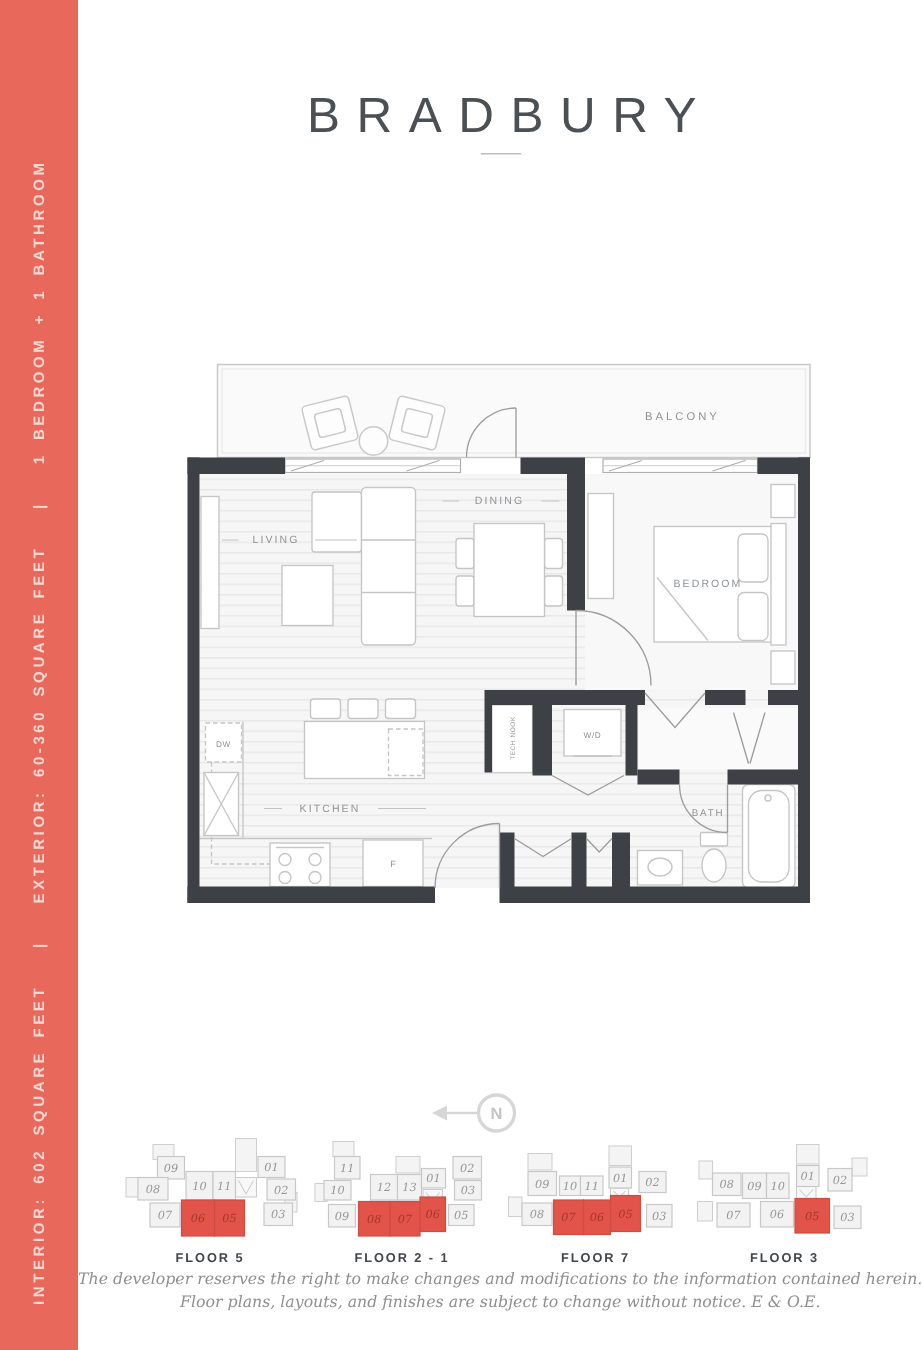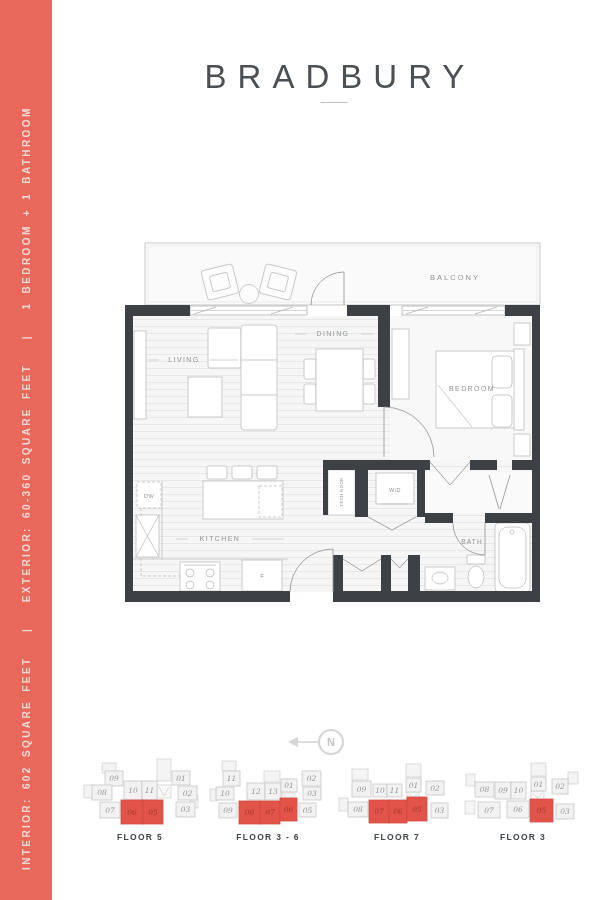--- a/index.html
+++ b/index.html
@@ -261,21 +261,21 @@
           <rect x="11" y="46" width="18" height="15" fill="#f2f2f2" stroke="#c8c8c8" stroke-width="0.8"></rect>
           <text x="20" y="56.3" text-anchor="middle" font-family="DejaVu Serif, serif" font-style="italic" font-size="7.5" fill="#979797">09</text>
           <rect x="31" y="44" width="21" height="23" fill="#e2544a" stroke="#cf4c42" stroke-width="0.8"></rect>
           <text x="41.5" y="58.3" text-anchor="middle" font-family="DejaVu Serif, serif" font-style="italic" font-size="7.5" fill="#a6362d">08</text>
           <rect x="52" y="44" width="20" height="23" fill="#e2544a" stroke="#cf4c42" stroke-width="0.8"></rect>
           <text x="62" y="58.3" text-anchor="middle" font-family="DejaVu Serif, serif" font-style="italic" font-size="7.5" fill="#a6362d">07</text>
           <rect x="72" y="41" width="17" height="23" fill="#e2544a" stroke="#cf4c42" stroke-width="0.8"></rect>
           <text x="80.5" y="55.3" text-anchor="middle" font-family="DejaVu Serif, serif" font-style="italic" font-size="7.5" fill="#a6362d">06</text>
           <rect x="91" y="46" width="17" height="14" fill="#f2f2f2" stroke="#c8c8c8" stroke-width="0.8"></rect>
           <text x="99.5" y="55.8" text-anchor="middle" font-family="DejaVu Serif, serif" font-style="italic" font-size="7.5" fill="#979797">05</text>
-        </svg><div class="cap">FLOOR 3 - 6</div></div>
+        </svg><div class="cap">FLOOR 2 - 1</div></div>
       <div class="keyplan" style="left: 285px;"><svg width="120" height="68" viewBox="0 0 120 68">
           <rect x="69" y="7" width="15" height="13" fill="#f4f4f4" stroke="#cfcfcf" stroke-width="0.7"></rect>
           <rect x="15" y="12" width="16" height="11" fill="#f4f4f4" stroke="#cfcfcf" stroke-width="0.7"></rect>
           <rect x="2" y="41" width="9" height="13" fill="#f4f4f4" stroke="#cfcfcf" stroke-width="0.7"></rect>
           <rect x="70" y="35" width="12" height="8" fill="#f8f8f8" stroke="#cccccc" stroke-width="0.7"></rect>
           <path d="M 72 37 L 76 41 L 80 37" fill="none" stroke="#cccccc" stroke-width="0.7"></path>
           <rect x="15" y="24" width="19" height="16" fill="#f2f2f2" stroke="#c8c8c8" stroke-width="0.8"></rect>
           <text x="24.5" y="34.8" text-anchor="middle" font-family="DejaVu Serif, serif" font-style="italic" font-size="7.5" fill="#979797">09</text>
           <rect x="36" y="27" width="14" height="13" fill="#f2f2f2" stroke="#c8c8c8" stroke-width="0.8"></rect>
           <text x="43" y="36.3" text-anchor="middle" font-family="DejaVu Serif, serif" font-style="italic" font-size="7.5" fill="#979797">10</text>
@@ -317,14 +317,18 @@
           <text x="26" y="55.8" text-anchor="middle" font-family="DejaVu Serif, serif" font-style="italic" font-size="7.5" fill="#979797">07</text>
           <rect x="44" y="44" width="22" height="17" fill="#f2f2f2" stroke="#c8c8c8" stroke-width="0.8"></rect>
           <text x="55" y="55.3" text-anchor="middle" font-family="DejaVu Serif, serif" font-style="italic" font-size="7.5" fill="#979797">06</text>
           <rect x="67" y="42" width="23" height="23" fill="#e2544a" stroke="#cf4c42" stroke-width="0.8"></rect>
           <text x="78.5" y="56.3" text-anchor="middle" font-family="DejaVu Serif, serif" font-style="italic" font-size="7.5" fill="#a6362d">05</text>
           <rect x="93" y="47" width="18" height="15" fill="#f2f2f2" stroke="#c8c8c8" stroke-width="0.8"></rect>
           <text x="102" y="57.3" text-anchor="middle" font-family="DejaVu Serif, serif" font-style="italic" font-size="7.5" fill="#979797">03</text>
         </svg><div class="cap">FLOOR 3</div></div>
     </div>
 
+  <div class="disclaimer">
+    <div>The developer reserves the right to make changes and modifications to the information contained herein.</div>
+    <div>Floor plans, layouts, and finishes are subject to change without notice. E &amp; O.E.</div>
+  </div>
 
 </div>
 
 </body></html>

